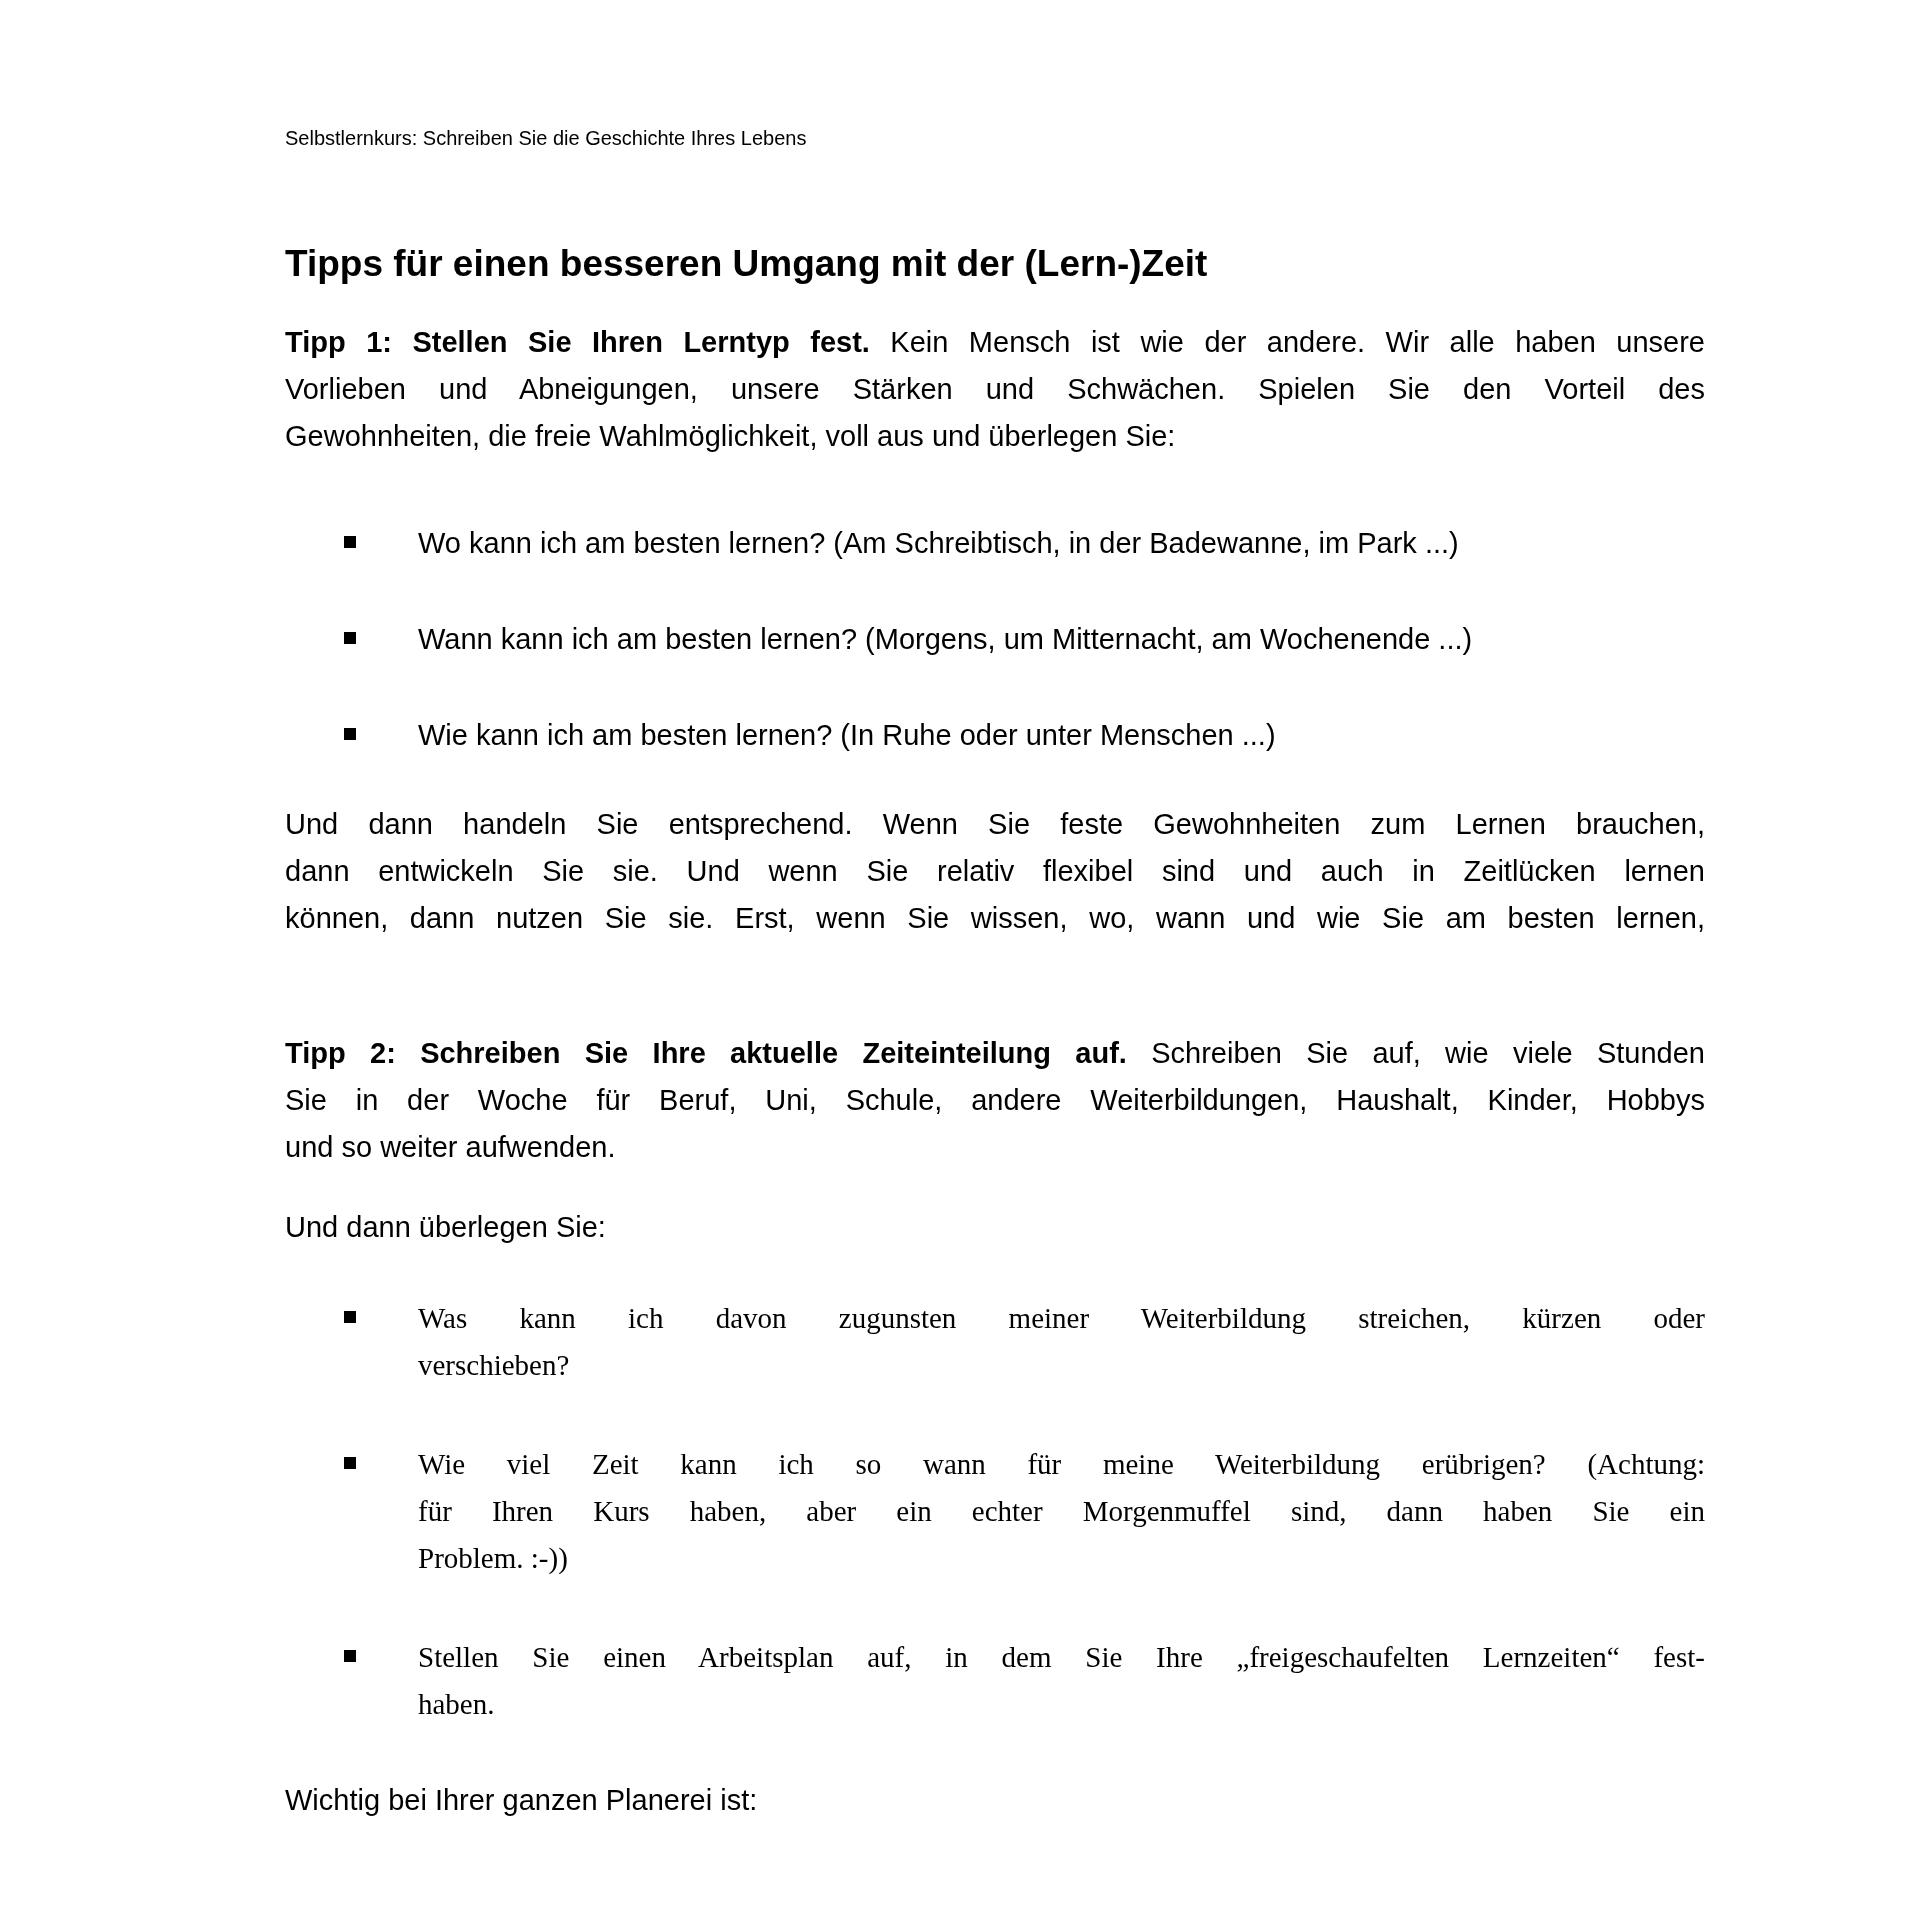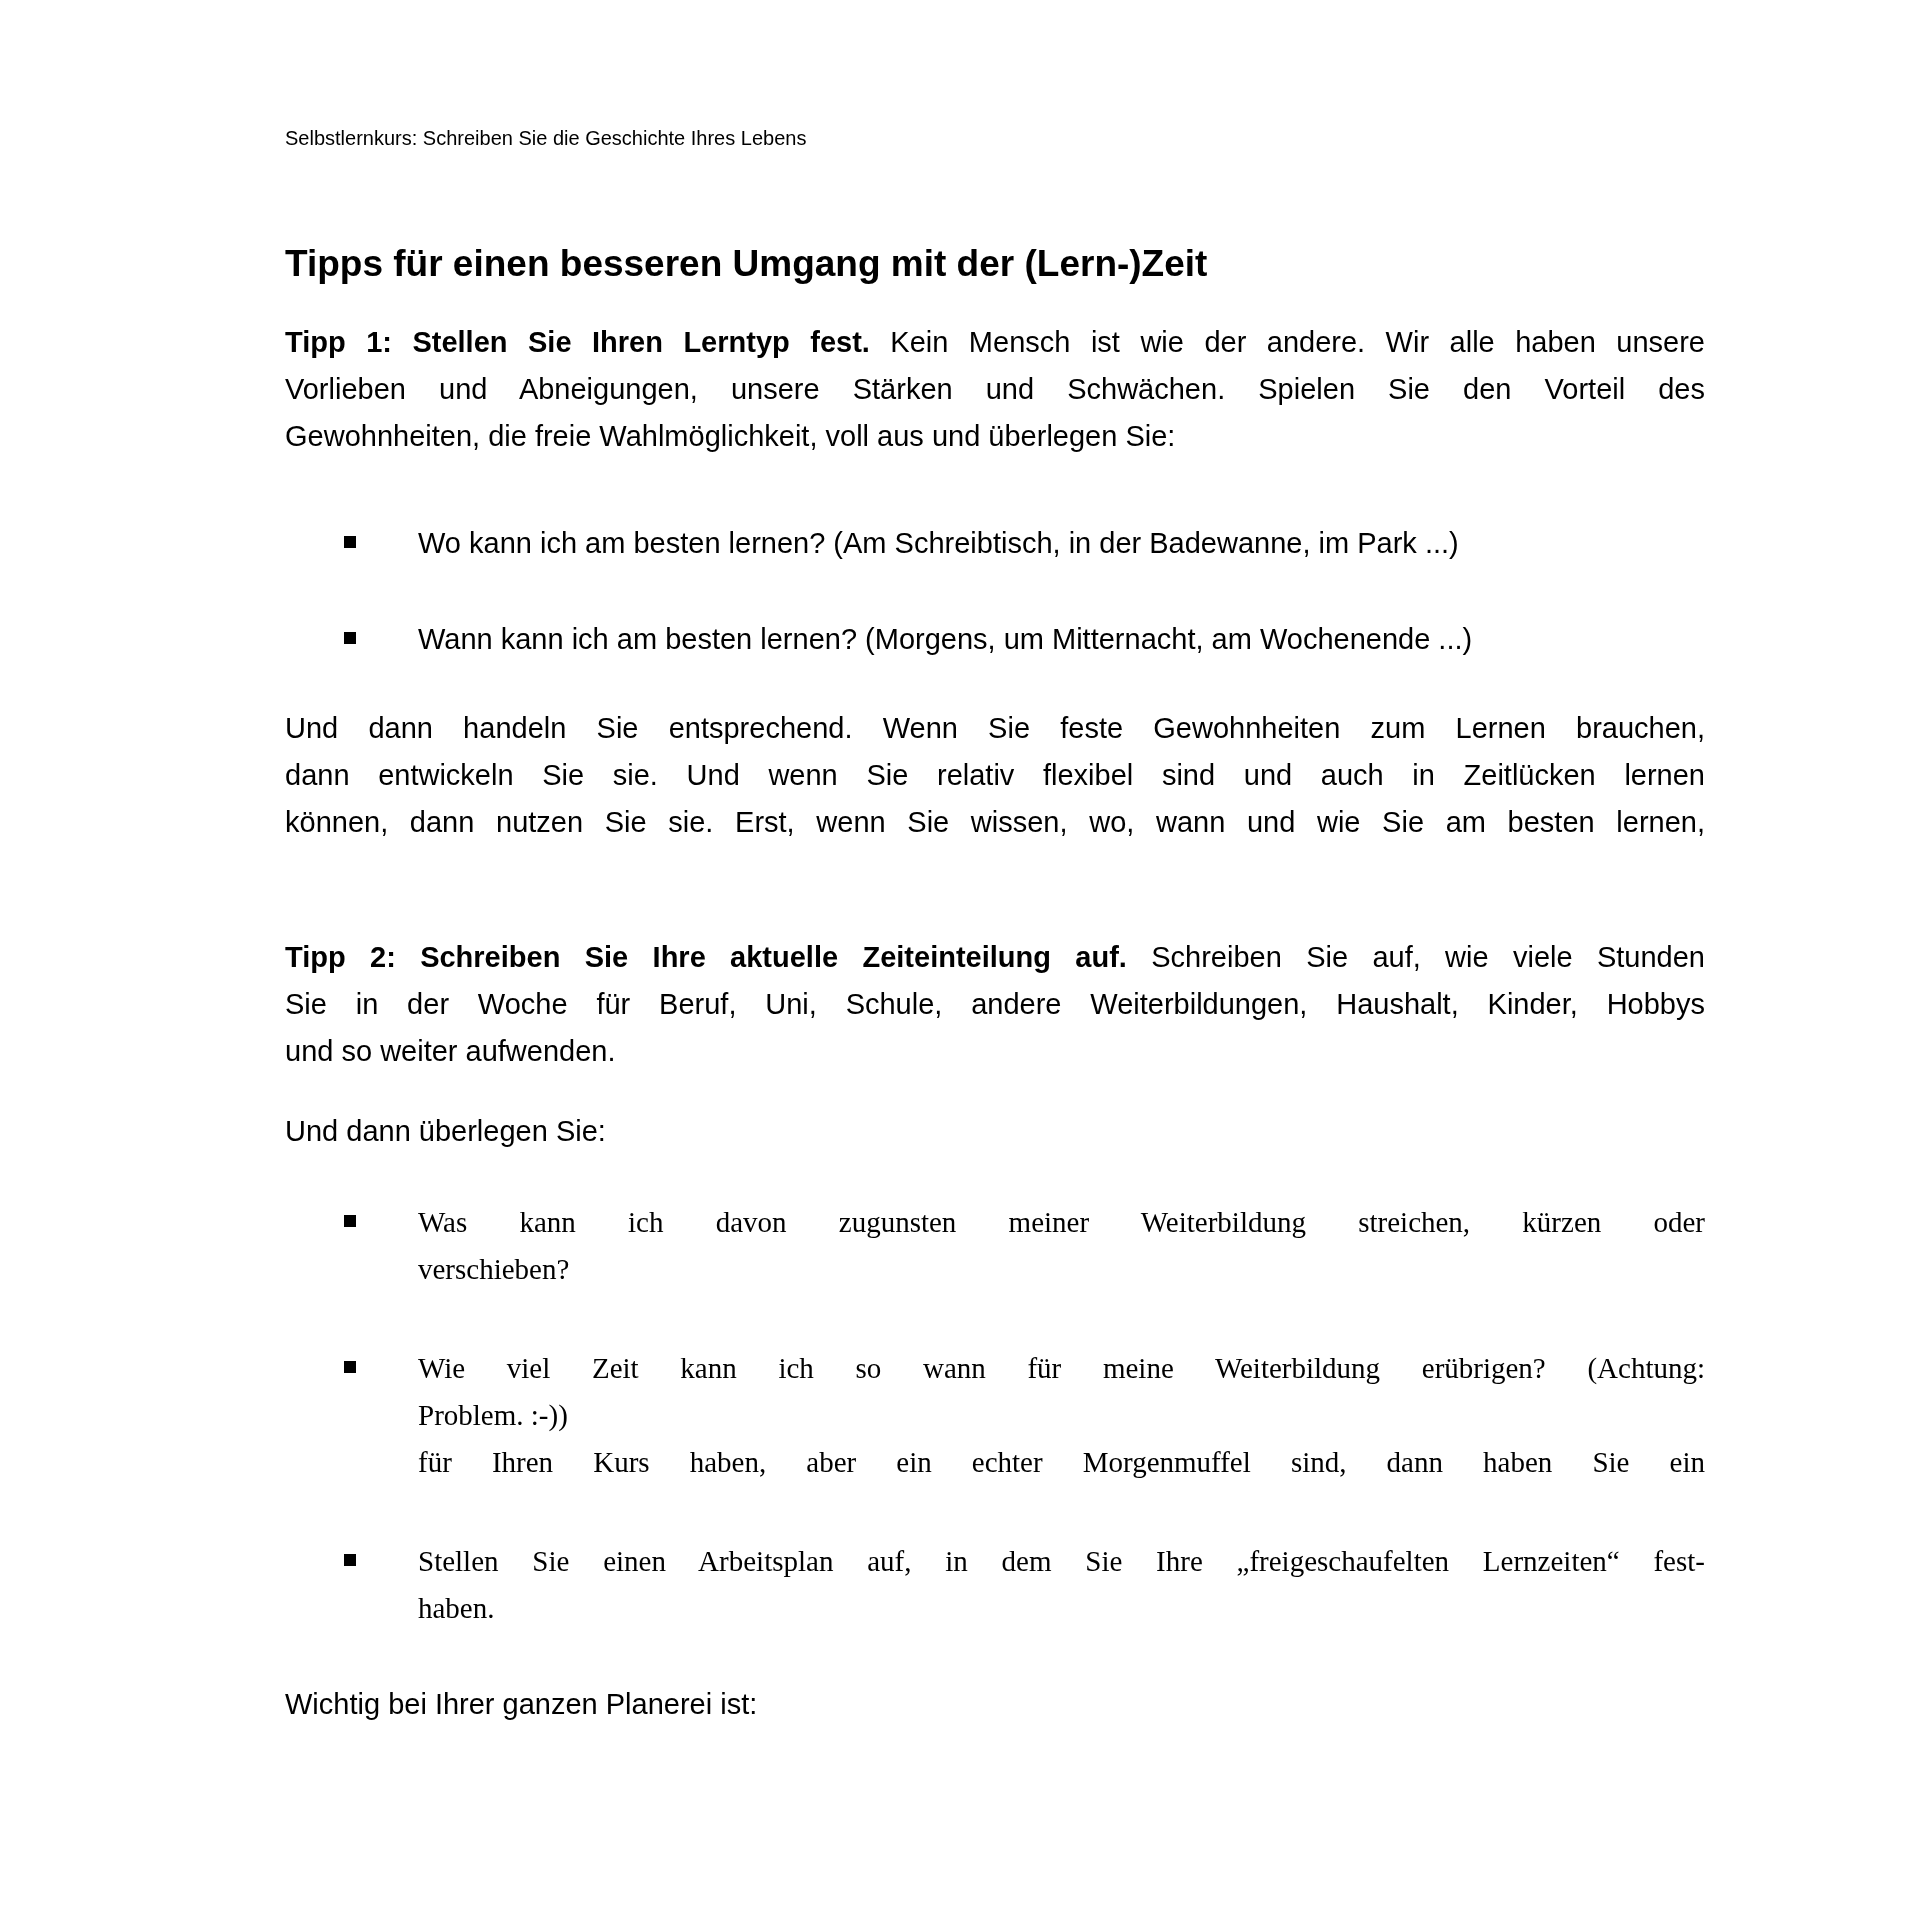--- a/index.html
+++ b/index.html
@@ -86,20 +86,23 @@
     <div class="line">Gewohnheiten, die freie Wahlmöglichkeit, voll aus und überlegen Sie:</div>
   </div>
 
   <ul id="ul1">
     <li>
       <div class="line">Wo kann ich am besten lernen? (Am Schreibtisch, in der Badewanne, im Park ...)</div>
     </li>
     <li>
       <div class="line">Wann kann ich am besten lernen? (Morgens, um Mitternacht, am Wochenende ...)</div>
     </li>
+    <li>
+      <div class="line">Wie kann ich am besten lernen? (In Ruhe oder unter Menschen ...)</div>
+    </li>
   </ul>
 
   <div class="para" id="p2">
     <div class="line jl">Und dann handeln Sie entsprechend. Wenn Sie feste Gewohnheiten zum Lernen brauchen,</div>
     <div class="line jl">dann entwickeln Sie sie. Und wenn Sie relativ flexibel sind und auch in Zeitlücken lernen</div>
     <div class="line jl">können, dann nutzen Sie sie. Erst, wenn Sie wissen, wo, wann und wie Sie am besten lernen,</div>
   </div>
 
   <div class="para" id="p3">
     <div class="line jl">
@@ -114,22 +117,22 @@
     <div class="line">Und dann überlegen Sie:</div>
   </div>
 
   <ul id="ul2">
     <li>
       <div class="line jl">Was kann ich davon zugunsten meiner Weiterbildung streichen, kürzen oder</div>
       <div class="line">verschieben?</div>
     </li>
     <li>
       <div class="line jl">Wie viel Zeit kann ich so wann für meine Weiterbildung erübrigen? (Achtung:</div>
+      <div class="line jl">für Ihren Kurs haben, aber ein echter Morgenmuffel sind, dann haben Sie ein</div>
       <div class="line">Problem. :-))</div>
-      <div class="line jl">für Ihren Kurs haben, aber ein echter Morgenmuffel sind, dann haben Sie ein</div>
     </li>
     <li>
       <div class="line jl">Stellen Sie einen Arbeitsplan auf, in dem Sie Ihre „freigeschaufelten Lernzeiten“ fest-</div>
       <div class="line">haben.</div>
     </li>
   </ul>
 
   <div class="para" id="p5">
     <div class="line">Wichtig bei Ihrer ganzen Planerei ist:</div>
   </div>

